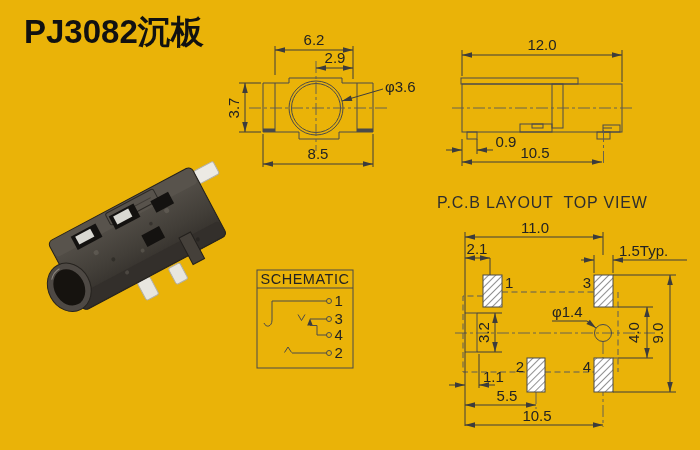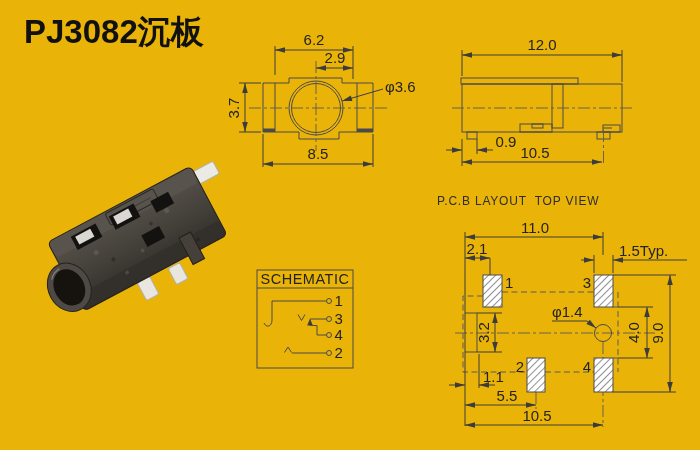--- a/index.html
+++ b/index.html
@@ -1,21 +1,21 @@
 <!DOCTYPE html>
 <html><head>
 <meta charset="utf-8">
 <style>
   html,body{margin:0;padding:0;background:#fff;}
   #canvas{position:relative;width:700px;height:450px;background:#eab308;overflow:hidden;
           font-family:"Liberation Sans","DejaVu Sans",sans-serif;}
   #page-title{position:absolute;left:24px;top:10px;margin:0;font-size:33px;font-weight:bold;
               color:#111;letter-spacing:0px;font-family:"Liberation Sans","DejaVu Sans",sans-serif;}
   .abs{position:absolute;}
-  #pcb-title{position:absolute;left:437px;top:194px;font-size:12px;color:#2e2e2e;
+  #pcb-title{position:absolute;left:437px;top:194px;font-size:16px;color:#2e2e2e;
              letter-spacing:0.8px;white-space:pre;}
   svg text{font-family:"Liberation Sans","DejaVu Sans",sans-serif;fill:#232323;}
   .dimtxt{font-size:15px;}
   .geo{stroke:#4a4a4a;stroke-width:1;fill:none;}
   .dim{stroke:#3c3c3c;stroke-width:1;fill:none;}
   .cl{stroke:#5a5a5a;stroke-width:0.9;fill:none;stroke-dasharray:12 3 3 3;}
   .dash{stroke:#5a5a5a;stroke-width:1;fill:none;stroke-dasharray:6 3.5;}
 </style>
 </head>
 <body>

